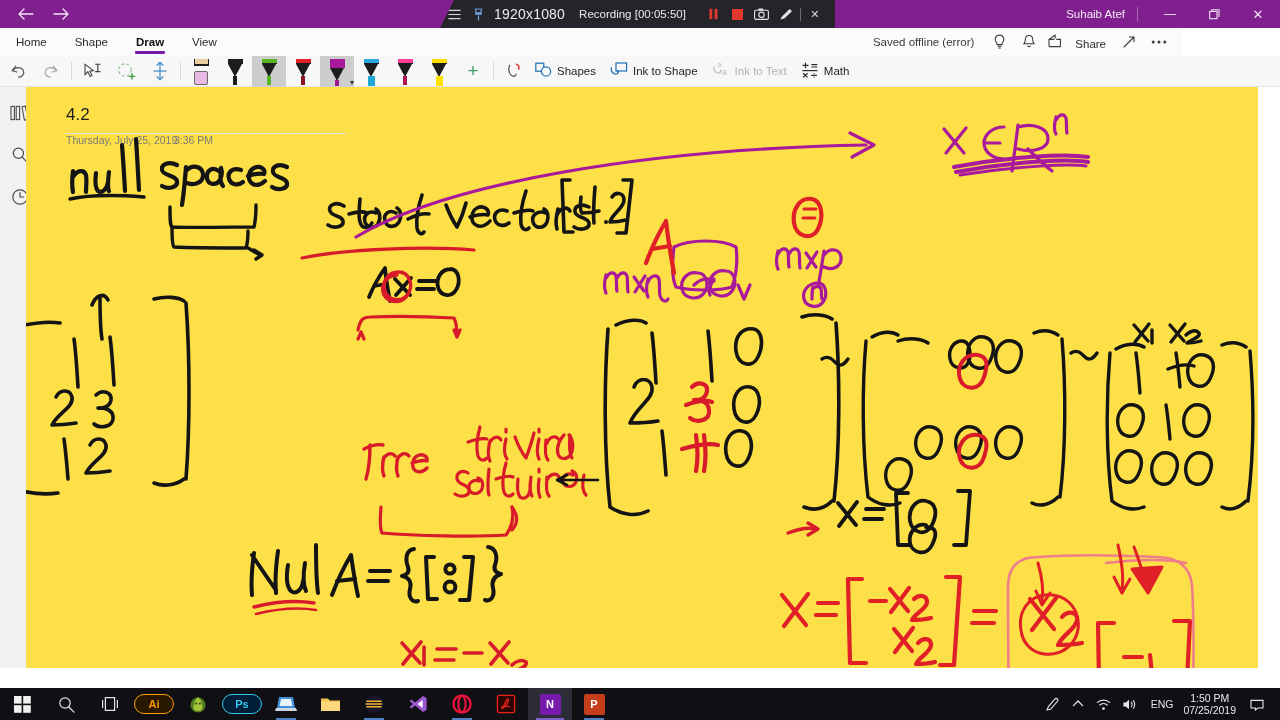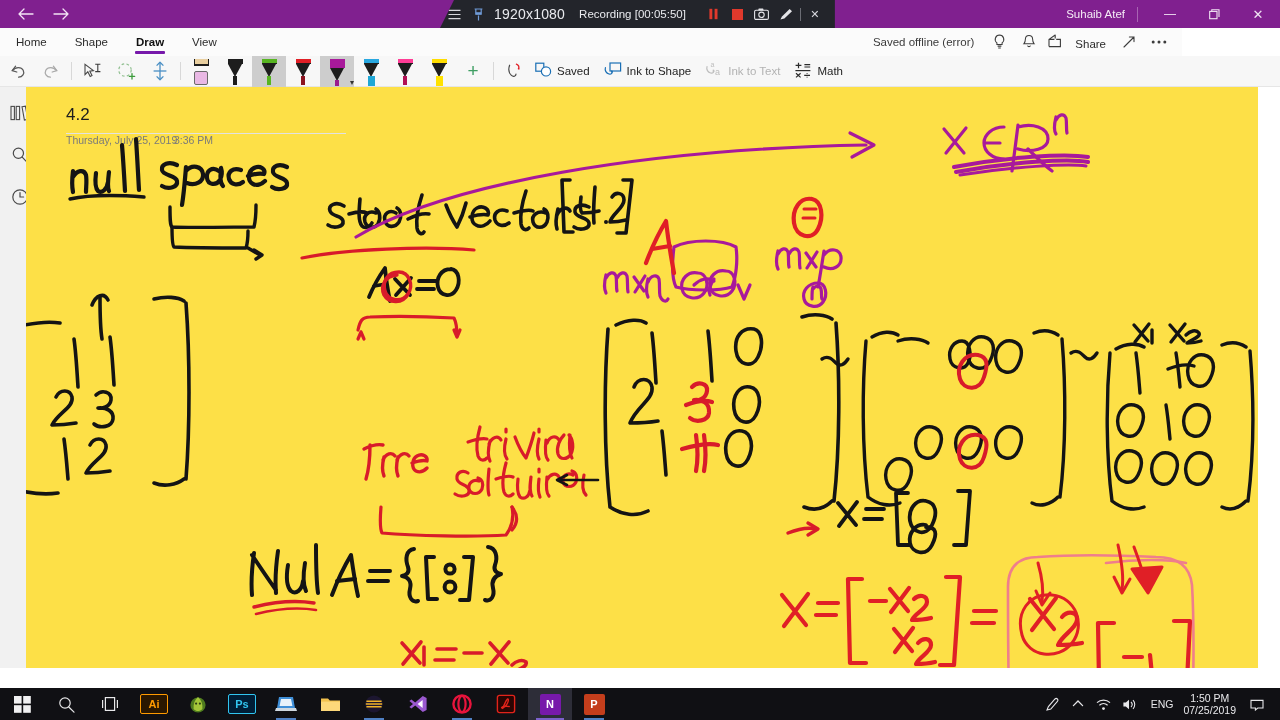--- a/index.html
+++ b/index.html
@@ -133,21 +133,21 @@
   .tbi.active{ background:#2d2d38; }
   .tbi.active:after{ content:""; position:absolute; bottom:0; left:8px; right:8px; height:2px; background:#7b61c9; }
   .tbi.open:after{ content:""; position:absolute; bottom:0; left:12px; right:12px; height:2px; background:#4f80c4; }
   .tr-right{ margin-left:auto; display:flex; align-items:center; gap:0; padding-right:4px; color:#e8e8ea; }
   .tr-ic{ width:26px;height:32px;display:flex;align-items:center;justify-content:center;font-size:12px;color:#e6e6e9;}
   .tr-lang{ font-size:10.5px; color:#e6e6e9; padding:0 8px; }
   .tr-clock{ font-size:10.5px; color:#e9e9ec; text-align:center; line-height:12px; padding:0 8px 0 2px;}
   .tr-edge{ width:6px;height:32px; }
 
   
-  .g{ width:28px;height:20px;border-radius:2px;display:flex;align-items:center;justify-content:center;font-size:11px;font-weight:bold;font-family:"Liberation Sans",sans-serif;}
+  .g{ width:40px;height:20px;border-radius:10px;display:flex;align-items:center;justify-content:center;font-size:11px;font-weight:bold;font-family:"Liberation Sans",sans-serif;}
 </style>
 </head>
 <body>
 
 <div class="titlebar">
   <div class="tb-nav">
     <div class="tb-arrow">
       <svg width="17" height="14" viewBox="0 0 17 14">
           <path d="M7 2 L2 7 L7 12 M2 7 H16" stroke="#f2e3f5" stroke-width="1.3" fill="none" stroke-linecap="round" stroke-linejoin="round"></path>
         </svg>
@@ -380,21 +380,21 @@
       </svg>
   </div>
 
   <div class="tool-txt">
     <span>
       <svg width="17" height="16" viewBox="0 0 17 16">
           <rect x="0.8" y="1.2" width="8" height="8" stroke="#1a6fb5" stroke-width="1.2" fill="none"></rect>
           <circle cx="11" cy="9.4" r="4.6" stroke="#1a6fb5" stroke-width="1.2" fill="#fff"></circle>
         </svg>
     </span>
-    <span>Saved</span>
+    <span>Shapes</span>
   </div>
 
   <div class="tool-txt">
     <span>
       <svg width="18" height="16" viewBox="0 0 18 16">
           <rect x="6" y="1" width="10.6" height="8" stroke="#1a6fb5" stroke-width="1.2" fill="none"></rect>
           <path d="M1.4 5.6 C0.6 8.4 2.2 11.4 5 12 C7.4 12.5 9 10.6 8 9.2" stroke="#1a6fb5" stroke-width="1.2" fill="none" stroke-linecap="round"></path>
           <path d="M7.2 8.2 L9 9.6 L7 11" fill="#1a6fb5"></path>
         </svg>
     </span>

